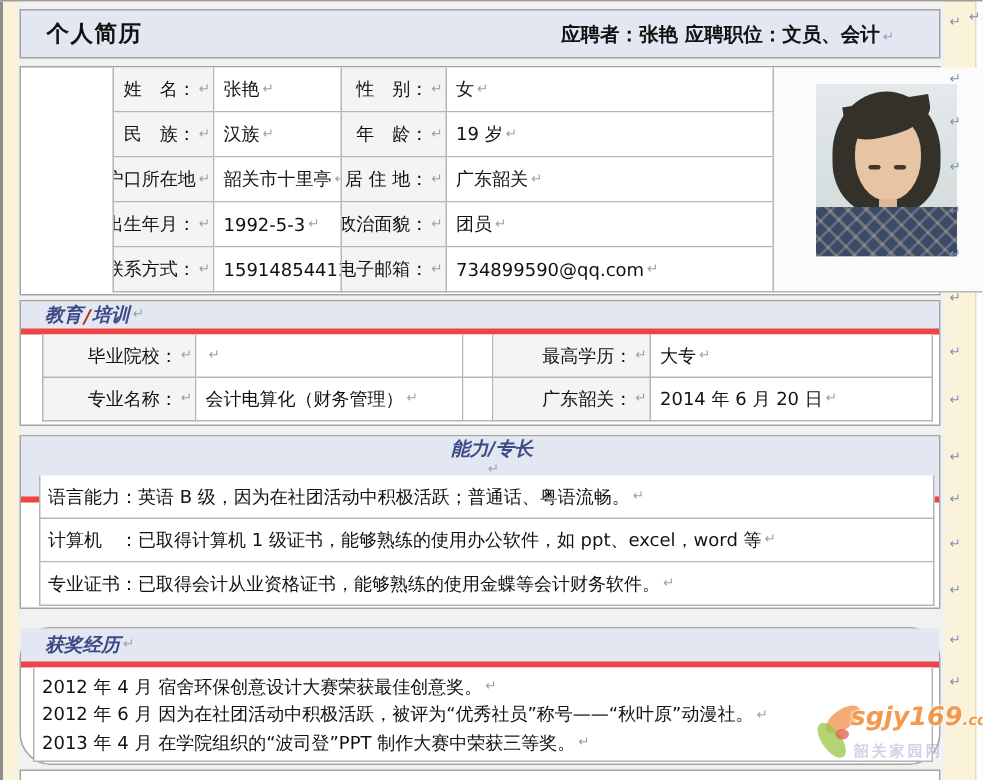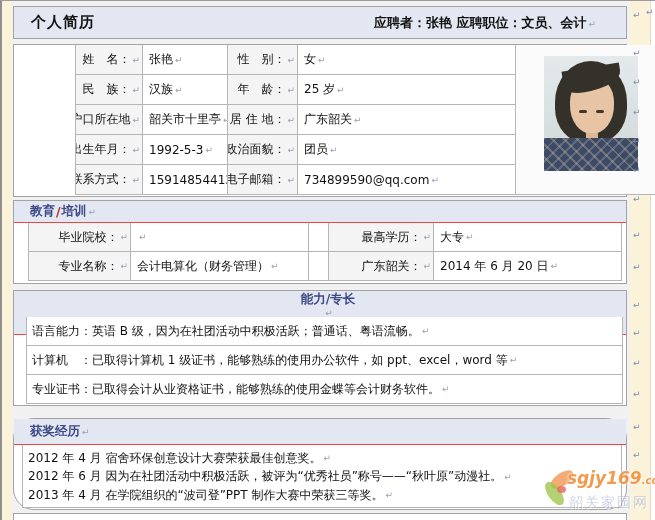--- a/index.html
+++ b/index.html
@@ -10,22 +10,22 @@
   .content-bg { position:absolute; left:12px; top:0; width:618px; height:520px; background:#F1F1F1; }
   .right-strip { position:absolute; left:650px; top:0; width:5px; height:520px; background:#fdfdfd; border-left:1px solid #e3dcc4; }
 
   .box { position:absolute; left:13px; width:614px; background:#ffffff; border:1px solid #A3A3A3; }
 
   .title-bar { top:5px; height:33px; background:#E2E7F1; display:flex; align-items:center;
                justify-content:space-between; padding:0 30px 0 17px; }
   .doc-title { font-size:15px; font-weight:bold; letter-spacing:1px; }
   .doc-subtitle { font-size:13px; font-weight:bold; }
 
-  .section-header { background:#E2E7F1; border-bottom:1px solid #ef4444; display:flex;
-                    align-items:center; padding-left:16px; font-weight:bold; font-size:12.5px; color:#3E4A87; }
+  .section-header { background:#E2E7F1; border-bottom:4px solid #ef4444; display:flex;
+                    align-items:center; padding-left:16px; font-weight:bold; font-size:12.5px; color:#3E4A87;font-style:italic; }
   .slash-red { color:#C22525; padding:0 1px; }
 
   .pm { color:#97A0B2; font-size:9px; margin-left:2px; flex:none; font-weight:normal; }
 
   .cell { border-right:1px solid #B5B5B5; border-bottom:1px solid #B5B5B5; background:#fff;
           display:flex; align-items:center; overflow:hidden; white-space:nowrap; }
   .cell.label { justify-content:flex-end; padding-right:2px; background:#F4F4F4; }
   .cell.value { padding-left:6px; }
   .c1 { border-left:1px solid #B5B5B5; }
 
@@ -71,21 +71,21 @@
   .mm { position:absolute; color:#7f8fb3; font-size:9px; }
 
   .watermark { position:absolute; left:543px; top:466px; width:112px; height:52px; opacity:.92; }
   .petal { position:absolute; border-radius:50%; opacity:.78; }
   .petal.orange { left:6px; top:6px; width:26px; height:13px; background:#ef8a3f; transform:rotate(-35deg); }
   .petal.green { left:-2px; top:20px; width:27px; height:13px; background:#97c23c; transform:rotate(55deg); }
   .petal.red { left:14px; top:19px; width:9px; height:7px; background:#e05545; }
   .wm-text { position:absolute; left:24px; top:1px; font-size:17px; font-weight:bold; font-style:italic;
              color:#f2923f; text-shadow:0 0 2px #fff, 0 0 2px #fff; letter-spacing:0; }
   .wm-com { font-size:10px; font-style:italic; color:#f2923f; }
-  .wm-cn { position:absolute; left:26px; top:27px; font-size:14px; font-weight:normal; letter-spacing:2px;
+  .wm-cn { position:absolute; left:26px; top:27px; font-size:10px; font-weight:bold; letter-spacing:2px;
            color:rgba(139,155,190,0.48); text-shadow:1px 1px 0 rgba(255,255,255,0.65); }
 </style>
 </head>
 <body>
 
 <div class="page">
   <div class="edge-left"></div>
   <div class="content-bg"></div>
   <div class="right-strip"></div>
 
@@ -133,21 +133,21 @@
         </div>
       <div class="cell value">
           <span>汉族</span>
           <span class="pm">↵</span>
         </div>
       <div class="cell label">
           <span>年　龄：</span>
           <span class="pm">↵</span>
         </div>
       <div class="cell value">
-          <span>25 岁</span>
+          <span>19 岁</span>
           <span class="pm">↵</span>
         </div>
 
       <div class="cell label c1">
           <span>户口所在地</span>
           <span class="pm">↵</span>
         </div>
       <div class="cell value">
           <span>韶关市十里亭</span>
           <span class="pm">↵</span>

